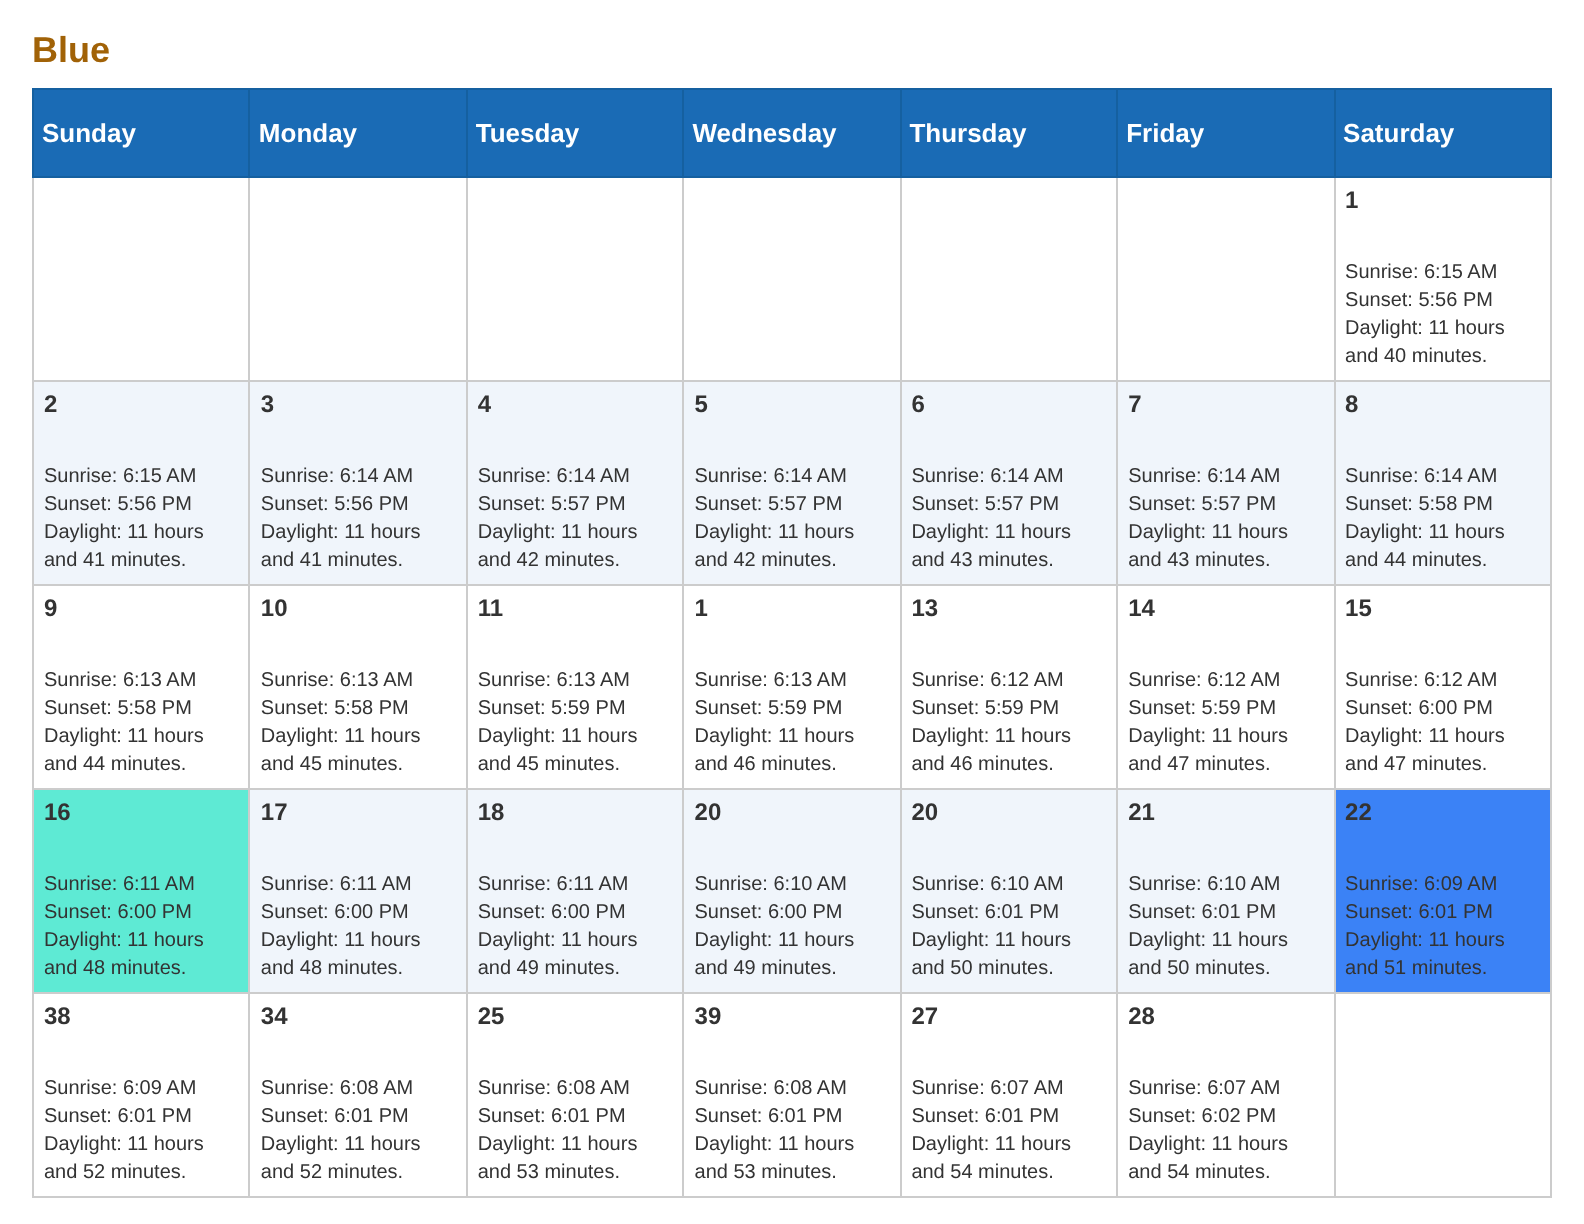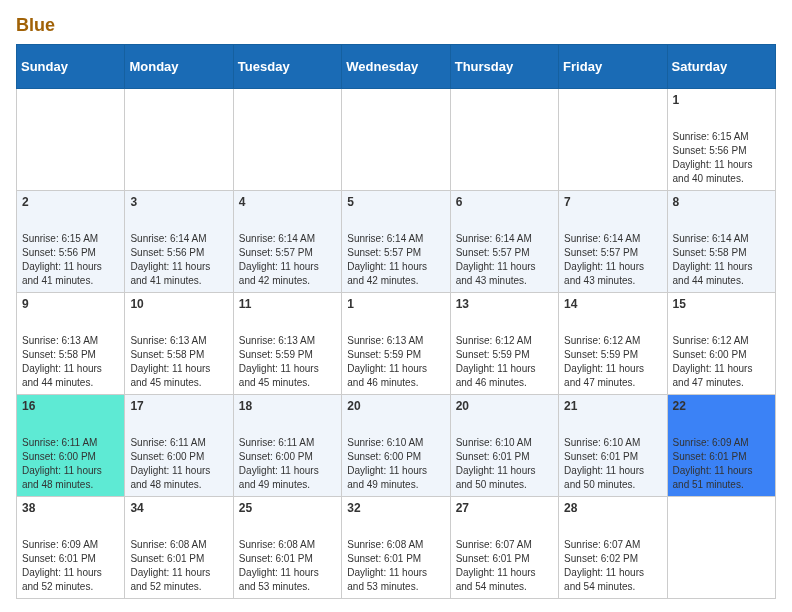--- a/index.html
+++ b/index.html
@@ -306,21 +306,21 @@
 and 52 minutes.</div>
         </td>
         <td>
           <span class="day-num">25</span>
           <div class="day-info" style="white-space: pre-line;">Sunrise: 6:08 AM
 Sunset: 6:01 PM
 Daylight: 11 hours
 and 53 minutes.</div>
         </td>
         <td>
-          <span class="day-num">32</span>
+          <span class="day-num">39</span>
           <div class="day-info" style="white-space: pre-line;">Sunrise: 6:08 AM
 Sunset: 6:01 PM
 Daylight: 11 hours
 and 53 minutes.</div>
         </td>
         <td>
           <span class="day-num">27</span>
           <div class="day-info" style="white-space: pre-line;">Sunrise: 6:07 AM
 Sunset: 6:01 PM
 Daylight: 11 hours

